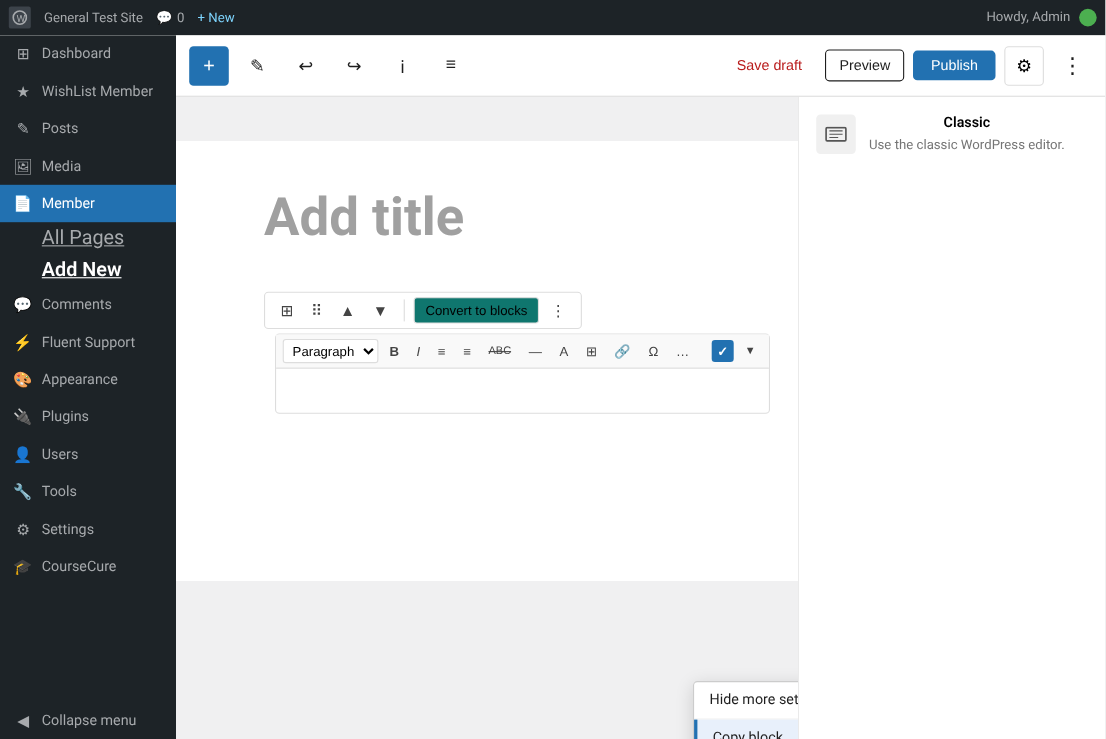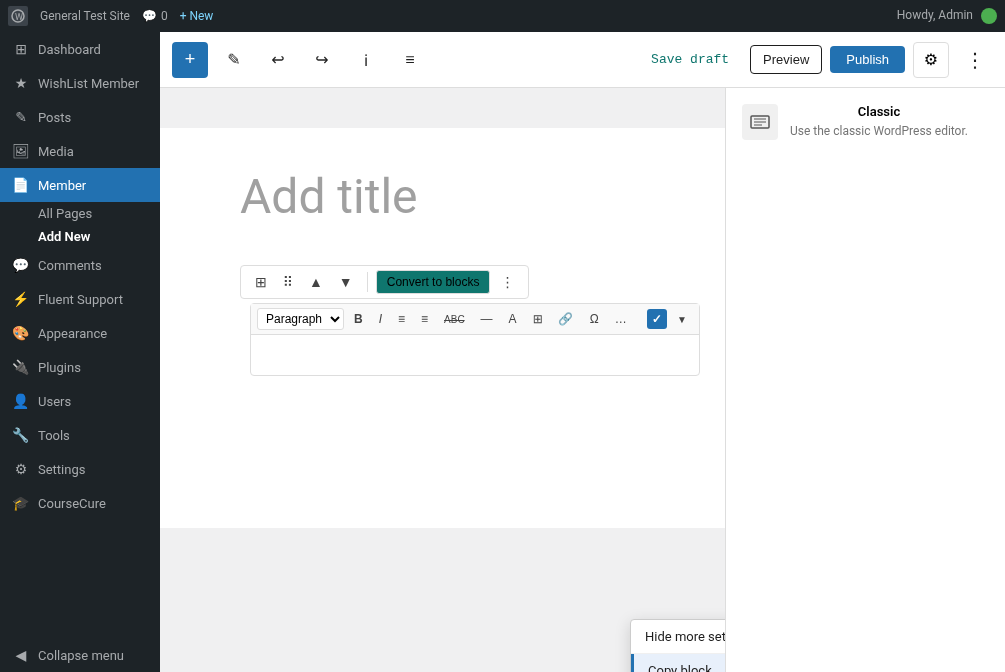--- a/index.html
+++ b/index.html
@@ -42,21 +42,21 @@
       align-items: center;
       gap: 8px;
       padding: 8px 12px;
       font-size: 13px;
       color: #a7aaad;
       cursor: pointer;
       white-space: nowrap;
     }
     .sidebar-item.active { background: #2271b1; color: #fff; }
     .sidebar-icon { width: 18px; height: 18px; display: flex; align-items: center; justify-content: center; flex-shrink: 0; font-size: 14px; }
-    .sidebar-sub { padding: 4px 12px 4px 38px; font-size: 13px; color: #a7aaad; cursor: pointer; }
+    .sidebar-sub { padding: 4px 12px 4px 38px; font-size: 18px; color: #a7aaad; cursor: pointer; text-decoration: underline; }
     .sidebar-sub.active { color: #fff; font-weight: 600; }
 
     
     .editor-area { flex: 1; display: flex; flex-direction: column; overflow: hidden; }
 
     
     .editor-toolbar {
       background: #fff;
       border-bottom: 1px solid #ddd;
       height: 56px;
@@ -73,31 +73,31 @@
       border-radius: 4px;
       display: flex; align-items: center; justify-content: center;
       font-size: 16px; color: #1e1e1e;
     }
     .toolbar-btn-blue {
       background: #2271b1; color: #fff; border-radius: 4px; border: none;
       width: 36px; height: 36px; cursor: pointer; font-size: 16px;
       display: flex; align-items: center; justify-content: center;
     }
     .toolbar-spacer { flex: 1; }
-    .toolbar-save { background: none; border: 1px solid transparent; color: #0f766e; padding: 6px 12px; cursor: pointer; font-size: 13px; border-radius: 4px; font-family: Liberation Mono, monospace; }
+    .toolbar-save { background: none; border: 1px solid transparent; color: #b91c1c; padding: 6px 12px; cursor: pointer; font-size: 13px; border-radius: 4px; }
     .toolbar-preview { background: none; border: 1px solid #1e1e1e; color: #1e1e1e; padding: 6px 12px; cursor: pointer; font-size: 13px; border-radius: 4px; }
     .toolbar-publish { background: #2271b1; border: none; color: #fff; padding: 6px 16px; cursor: pointer; font-size: 13px; border-radius: 4px; font-weight: 500; }
     .toolbar-settings { width: 36px; height: 36px; background: none; border: 1px solid #ddd; border-radius: 4px; cursor: pointer; display: flex; align-items: center; justify-content: center; font-size: 16px; }
     .toolbar-more { width: 36px; height: 36px; background: none; border: none; cursor: pointer; display: flex; align-items: center; justify-content: center; font-size: 20px; color: #1e1e1e; }
 
     
     .content-wrapper { display: flex; flex: 1; overflow: hidden; }
     .editor-canvas { flex: 1; background: #f0f0f1; overflow-y: auto; padding: 40px 0; position: relative; }
     .editor-page { background: #fff; margin: 0 auto; width: 620px; min-height: 400px; padding: 40px 80px 80px; position: relative; }
-    .page-title-area { font-size: 48px; color: #a0a0a0; font-weight: 400; margin-bottom: 40px; }
+    .page-title-area { font-size: 48px; color: #a0a0a0; font-weight: 700; margin-bottom: 40px; }
 
     
     .block-toolbar-wrap { position: relative; margin-bottom: 16px; }
     .block-toolbar {
       display: flex; align-items: center; gap: 4px;
       border: 1px solid #ddd; border-radius: 4px; background: #fff;
       width: fit-content; padding: 4px 8px; margin-bottom: 4px;
     }
     .block-toolbar-btn { background: none; border: none; cursor: pointer; padding: 4px 6px; font-size: 14px; border-radius: 3px; color: #444; }
     .block-toolbar-divider { width: 1px; height: 20px; background: #ddd; margin: 0 4px; }

